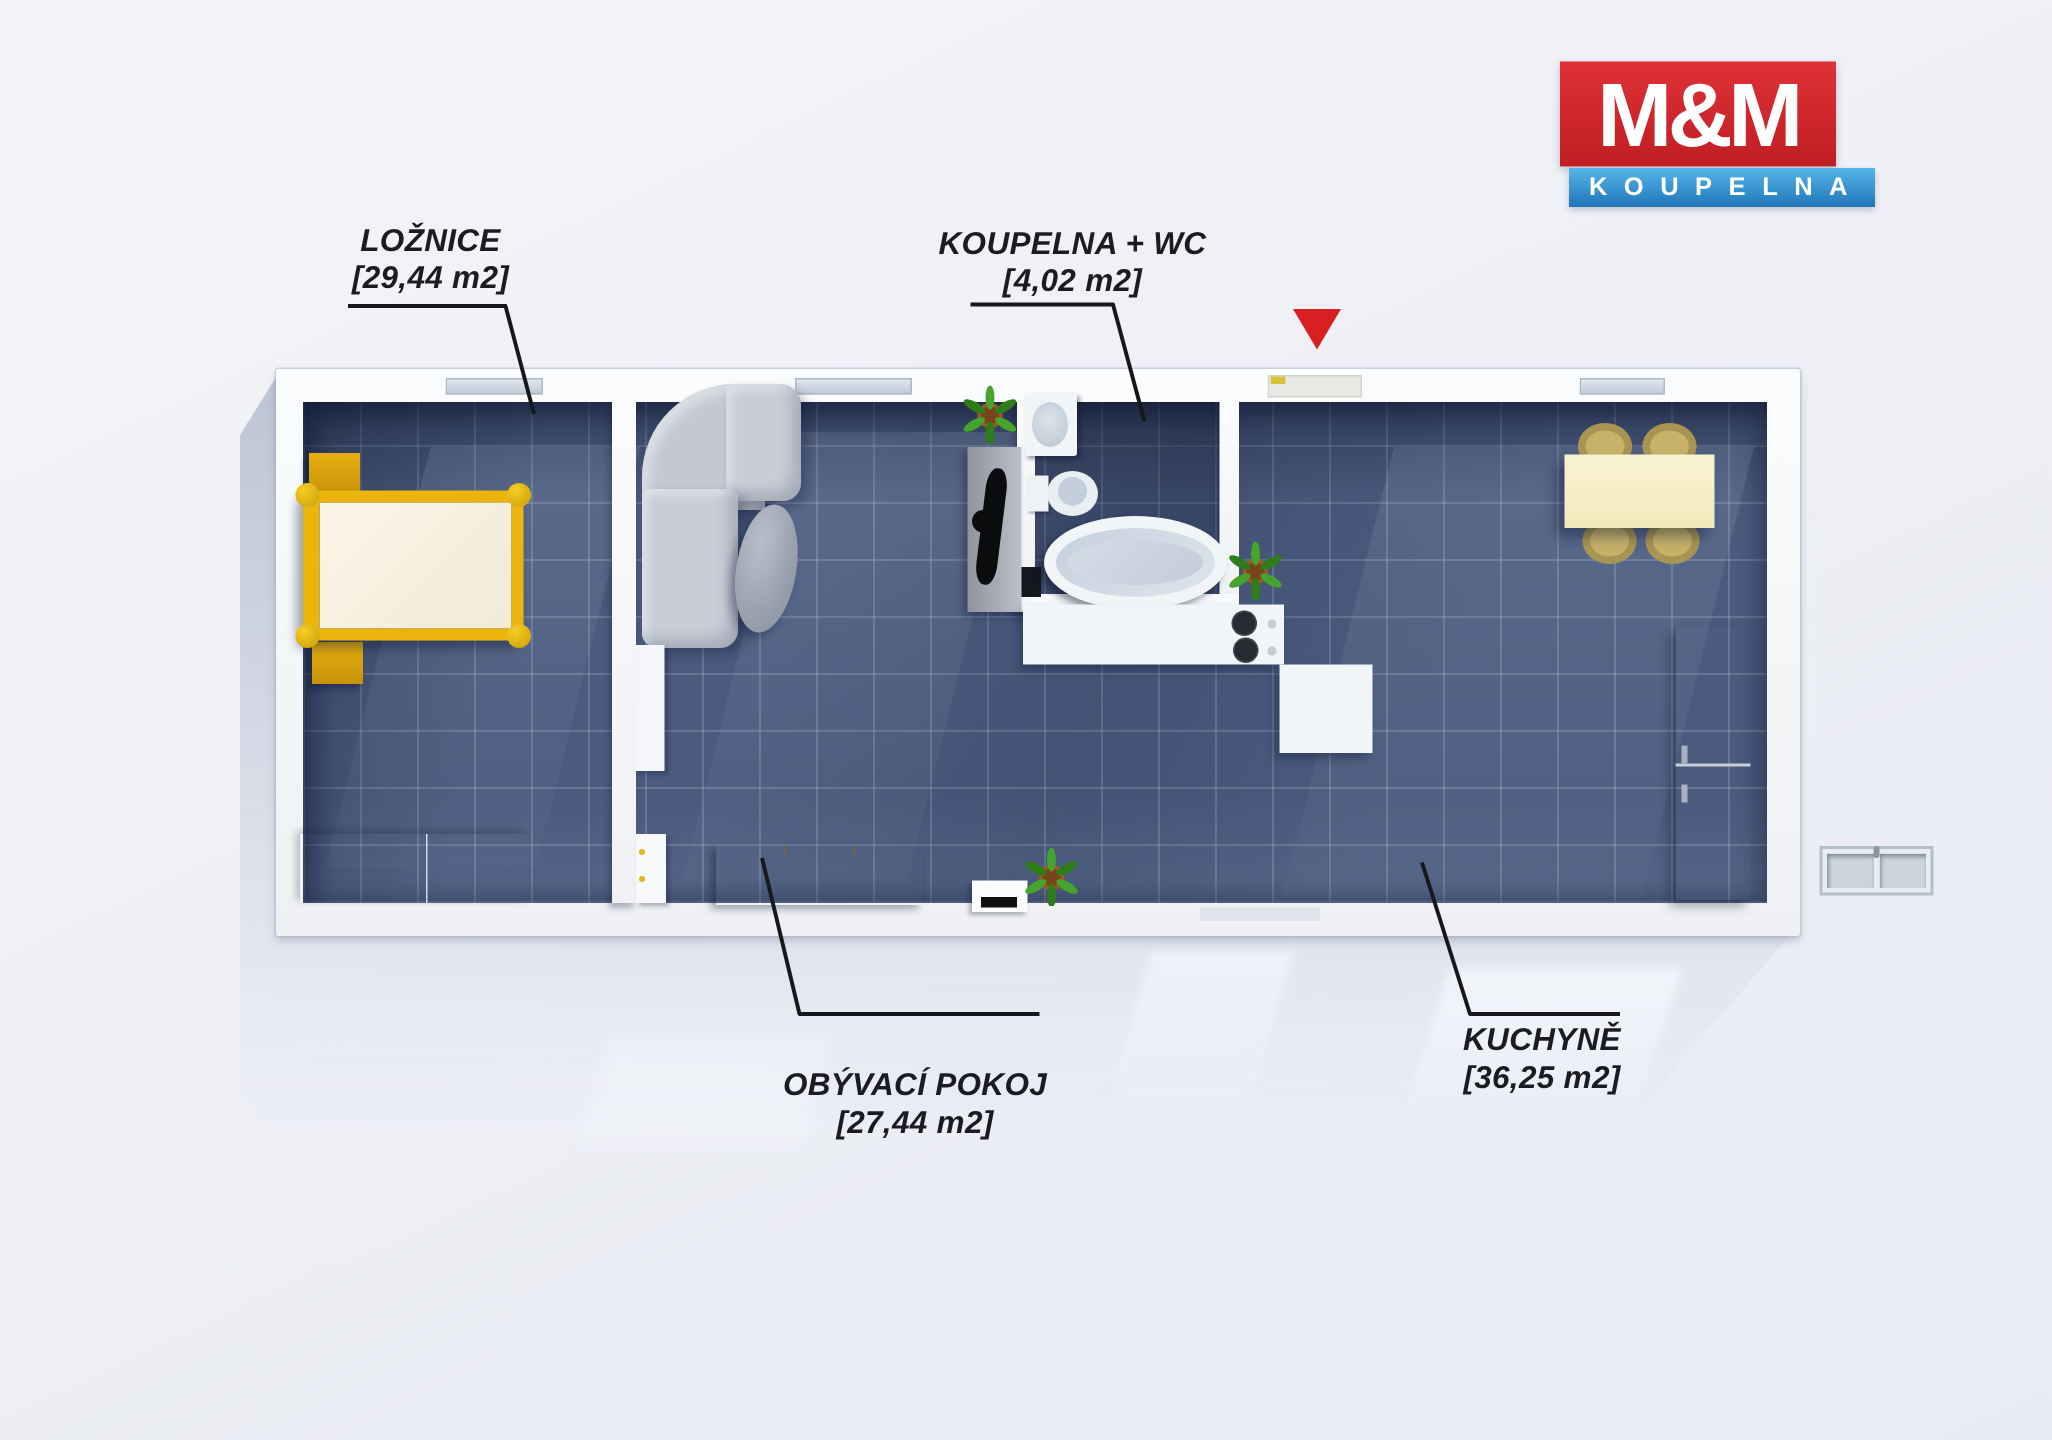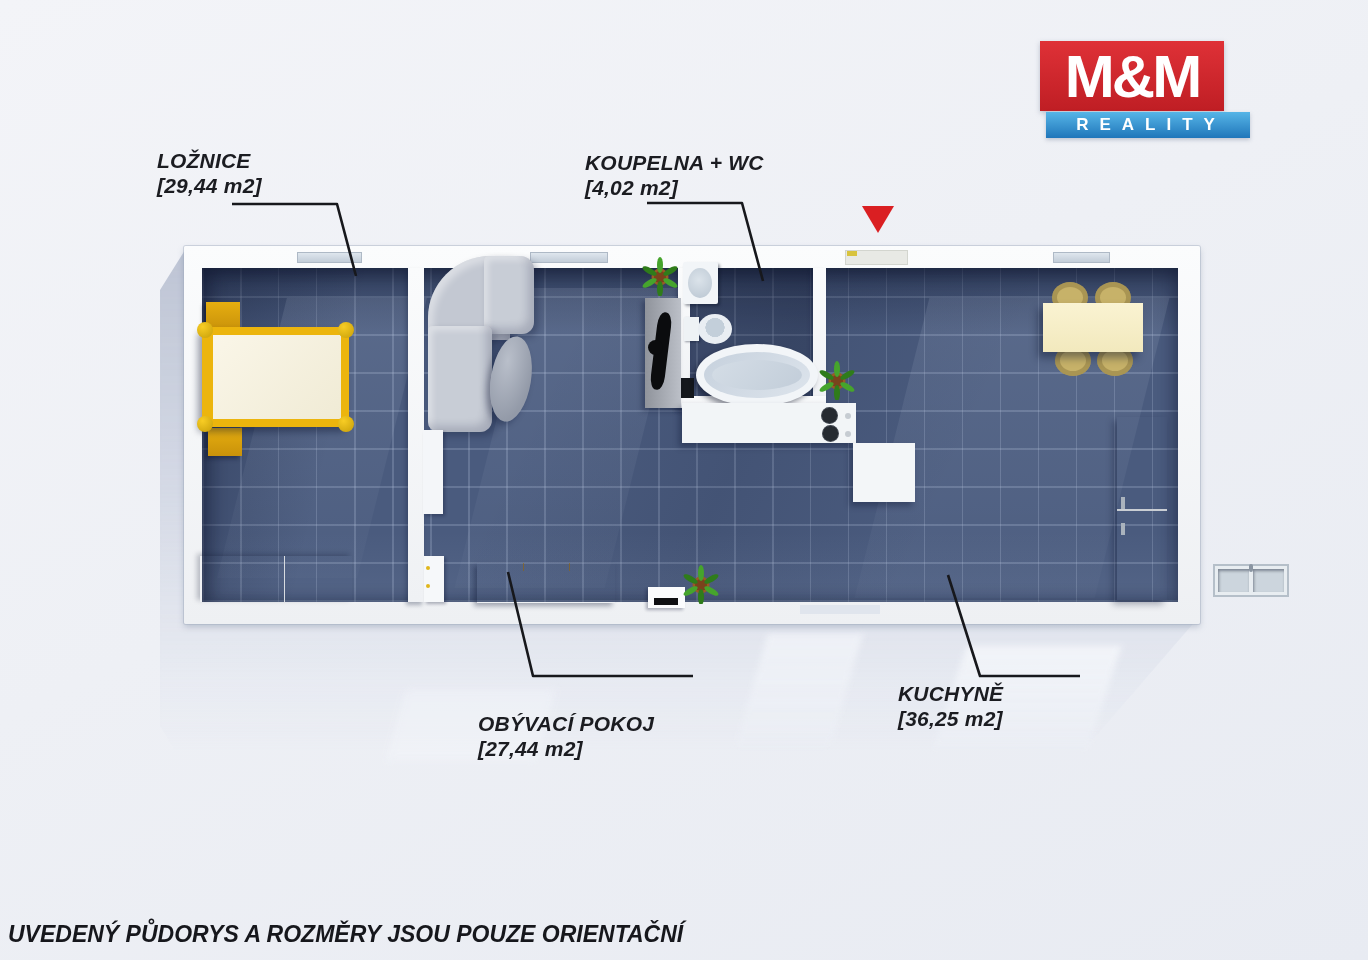--- a/index.html
+++ b/index.html
@@ -180,21 +180,21 @@
     background:#c7b269; box-shadow:inset 0 0 0 5px rgba(93,76,28,.28); z-index:4;}
   .chair1{left:868px; top:36px;} .chair2{left:911px; top:36px;}
   .chair3{left:871px; top:99px;} .chair4{left:913px; top:99px;}
   
   .plant{position:absolute; width:40px; height:40px; z-index:6;}
   .plant-living{left:456px; top:10px;}
   .plant-kitchen{left:633px; top:114px;}
   .plant-bottom{left:497px; top:318px;}
   
   .leaders{position:absolute; left:0; top:0; z-index:7; pointer-events:none;}
-  .lbl{position:absolute; z-index:8; text-align:left;
+  .lbl{position:absolute; z-index:8; text-align:center;
     font-style:italic; font-weight:700; font-size:21px; line-height:25px;
     color:#1b1c21; letter-spacing:.2px;}
   .lbl span{display:block;}
   .lbl-loznice{left:157px; top:148px; width:260px;}
   .lbl-koupelna{left:585px; top:150px; width:260px;}
   .lbl-obyvaci{left:478px; top:711px; width:264px;}
   .lbl-kuchyne{left:898px; top:681px; width:260px;}
   .entrance-triangle{position:absolute; left:862px; top:206px; width:0; height:0; z-index:8;
     border-left:16px solid transparent; border-right:16px solid transparent;
     border-top:27px solid #da1f22;}
@@ -209,21 +209,21 @@
   <div class="bg-shadow"></div>
   <div class="light-patch lp1"></div>
   <div class="light-patch lp2"></div>
   <div class="light-patch lp3"></div>
 
   <div class="logo">
     <div class="logo-red">
       <span>M&amp;M</span>
     </div>
     <div class="logo-blue">
-      <span>REALITY</span>
+      <span>KOUPELNA</span>
     </div>
   </div>
 
   <div class="plan">
     <div class="floor">
       <div class="shaft shaft-bed"></div>
       <div class="shaft shaft-liv"></div>
       <div class="shaft shaft-kit"></div>
     </div>
     <div class="bath-floor"></div>
@@ -360,14 +360,13 @@
     <span>OBÝVACÍ POKOJ</span>
     <span>[27,44 m2]</span>
   </div>
   <div class="lbl lbl-kuchyne">
     <span>KUCHYNĚ</span>
     <span>[36,25 m2]</span>
   </div>
 
   <div class="entrance-triangle"></div>
 
-  <div class="disclaimer">UVEDENÝ PŮDORYS A ROZMĚRY JSOU POUZE ORIENTAČNÍ</div>
 </div>
 
 </body></html>

